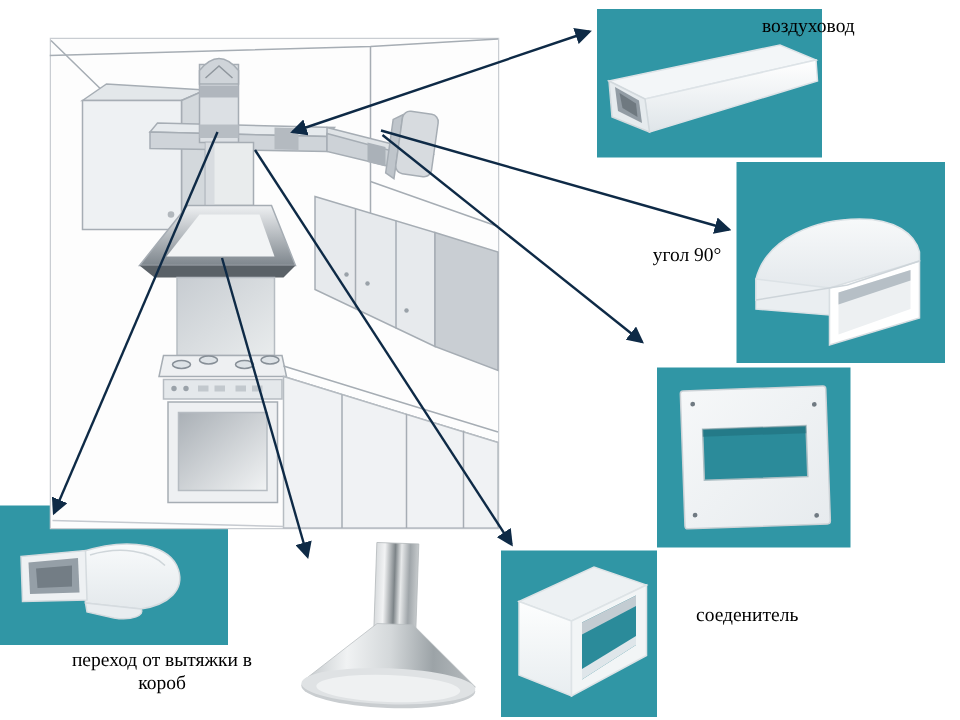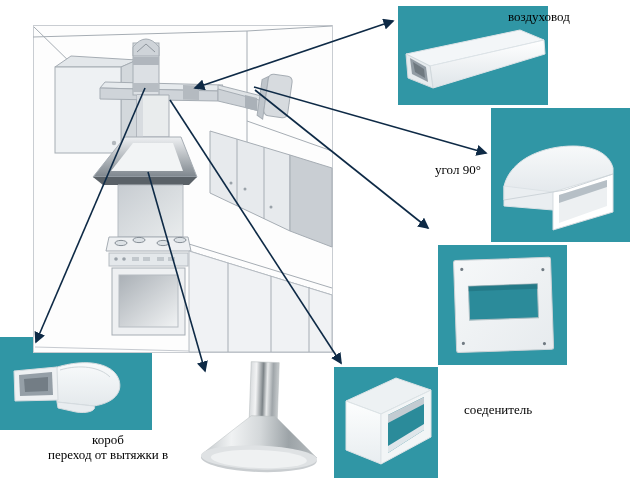--- a/index.html
+++ b/index.html
@@ -226,22 +226,22 @@
   </div>
 
   <div class="label" style="left:508px;top:10px">воздуховод</div>
 
   <div class="label" style="left:428px;top:163px;width:60px;text-align:center">угол 90°</div>
 
 
   <div class="label" style="left:464px;top:403px">соеденитель</div>
 
   <div class="label center" style="left:28px;top:433px;width:160px">
+    <div>переход от вытяжки в</div>
     <div>короб</div>
-    <div>переход от вытяжки в</div>
   </div>
 
   <svg id="arrows" width="640" height="480" viewBox="0 0 640 480">
     <defs>
       <marker id="ah" viewBox="0 0 10 10" refX="8.5" refY="5" markerWidth="7" markerHeight="7" orient="auto-start-reverse">
         <path d="M0,0 L10,5 L0,10 Z" fill="#0e2a46"></path>
       </marker>
     </defs>
     <g stroke="#0e2a46" stroke-width="1.6" fill="none">
       <line x1="195" y1="88" x2="393" y2="21" marker-end="url(#ah)" marker-start="url(#ah)"></line>

